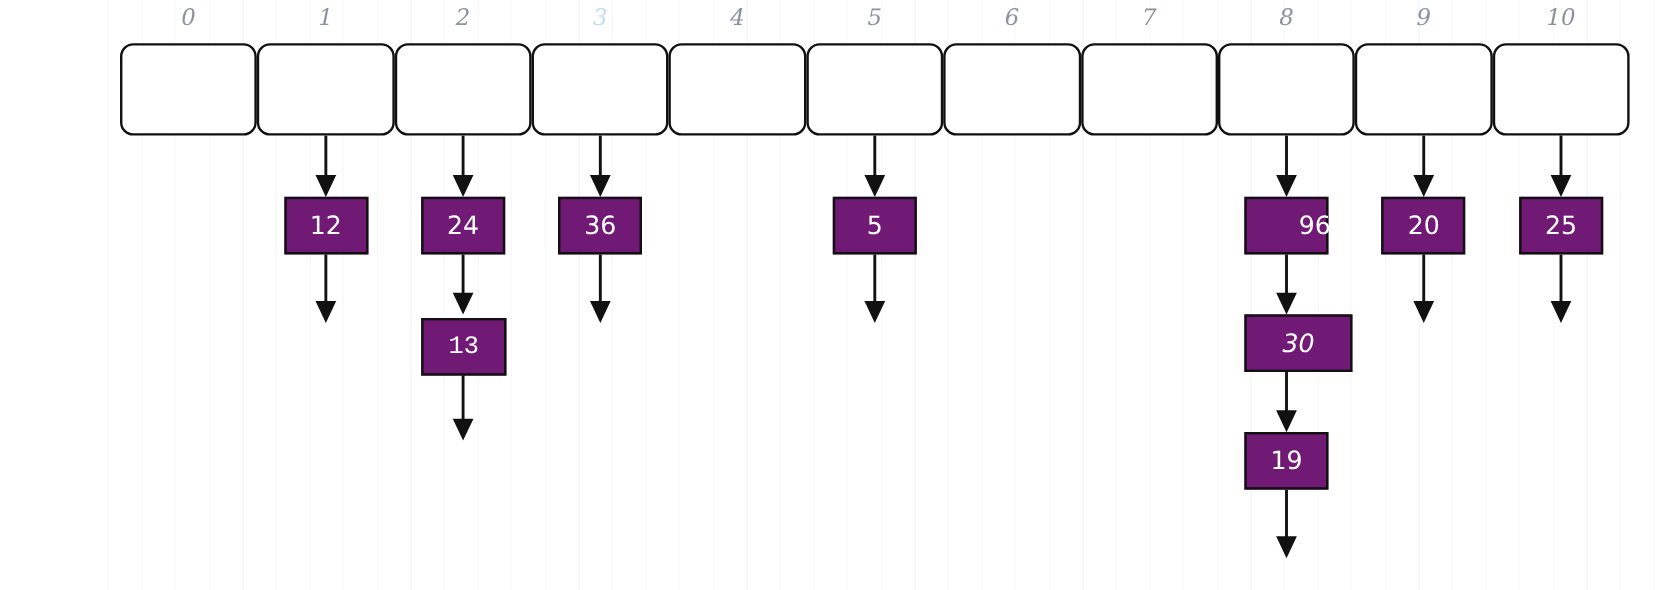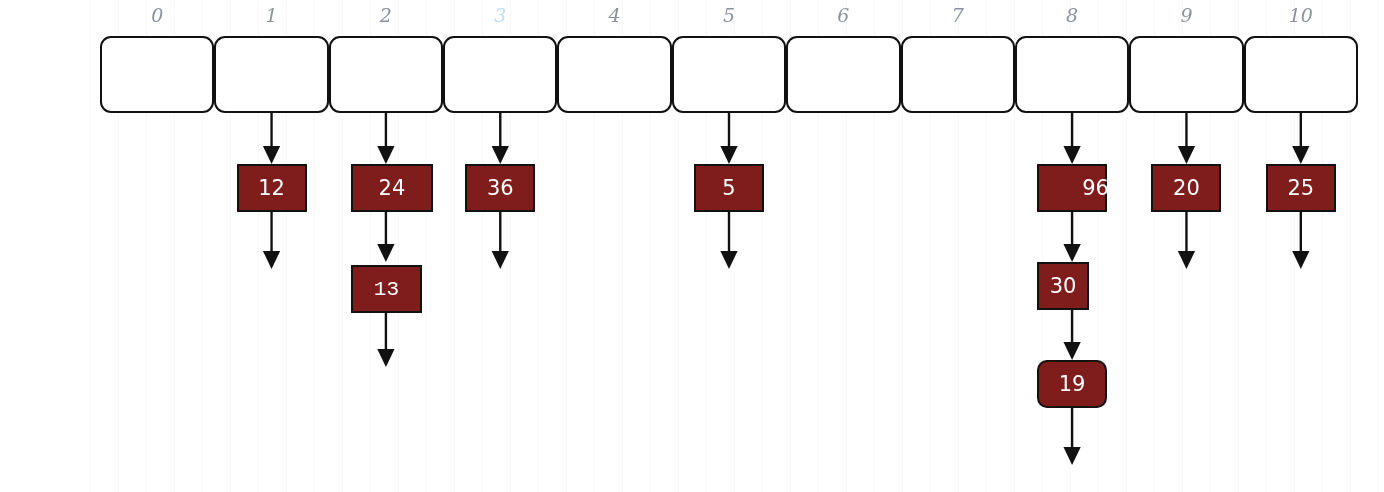--- a/index.html
+++ b/index.html
@@ -58,21 +58,21 @@
     position: absolute;
     box-sizing: border-box;
     border: 2.5px solid #111111;
     border-radius: 11px;
     background: #ffffff;
   }
   .node {
     position: absolute;
     box-sizing: border-box;
     border: 2.5px solid #111111;
-    background: #7f1d1d;
+    background: #701a75;
     color: #ffffff;
     font-family: "DejaVu Sans", "Liberation Sans", sans-serif;
     font-size: 21px;
     display: flex;
     align-items: center;
     justify-content: center;
     user-select: none;
   }
 </style>
 </head>
@@ -129,23 +129,23 @@
       <div class="bucket" style="left: 557.455px; top: 36px; width: 114.364px; height: 77px;"></div>
       <div class="bucket" style="left: 671.818px; top: 36px; width: 114.364px; height: 77px;"></div>
       <div class="bucket" style="left: 786.182px; top: 36px; width: 114.364px; height: 77px;"></div>
       <div class="bucket" style="left: 900.545px; top: 36px; width: 114.364px; height: 77px;"></div>
       <div class="bucket" style="left: 1014.91px; top: 36px; width: 114.364px; height: 77px;"></div>
       <div class="bucket" style="left: 1129.27px; top: 36px; width: 114.364px; height: 77px;"></div>
       <div class="bucket" style="left: 1243.64px; top: 36px; width: 114.364px; height: 77px;"></div>
     </div>
   <div id="nodes-layer">
       <div class="node" style="left: 236.545px; top: 164px; width: 70px; height: 48px;">12</div>
-      <div class="node" style="left: 350.909px; top: 164px; width: 82px; height: 48px;">24</div>
+      <div class="node" style="left: 350.909px; top: 164px; width: 70px; height: 48px;">24</div>
       <div class="node" style="left: 350.909px; top: 265px; width: 71px; height: 48px; font-family: Liberation Mono, monospace;">13</div>
       <div class="node" style="left: 465.273px; top: 164px; width: 70px; height: 48px;">36</div>
       <div class="node" style="left: 694px; top: 164px; width: 70px; height: 48px;">5</div>
       <div class="node" style="left: 1037.09px; top: 164px; width: 70px; height: 48px; padding-left: 47px;">96</div>
-      <div class="node" style="left: 1037.09px; top: 262px; width: 52px; height: 48px;">30</div>
-      <div class="node" style="left: 1037.09px; top: 360px; width: 70px; height: 48px; border-radius: 10px;">19</div>
+      <div class="node" style="left: 1037.09px; top: 262px; width: 90px; height: 48px; font-style: italic;">30</div>
+      <div class="node" style="left: 1037.09px; top: 360px; width: 70px; height: 48px;">19</div>
       <div class="node" style="left: 1151.45px; top: 164px; width: 70px; height: 48px; text-align: center;">20</div>
       <div class="node" style="left: 1265.82px; top: 164px; width: 70px; height: 48px;">25</div>
     </div>
 </div>
 
 </body></html>

